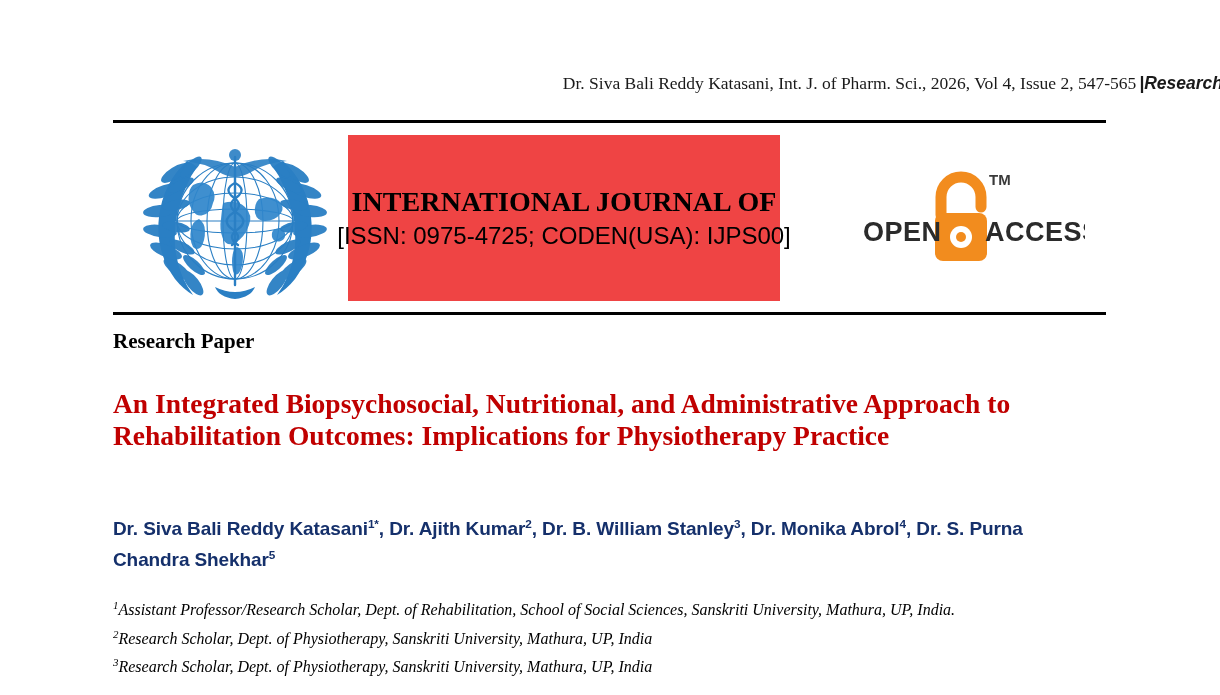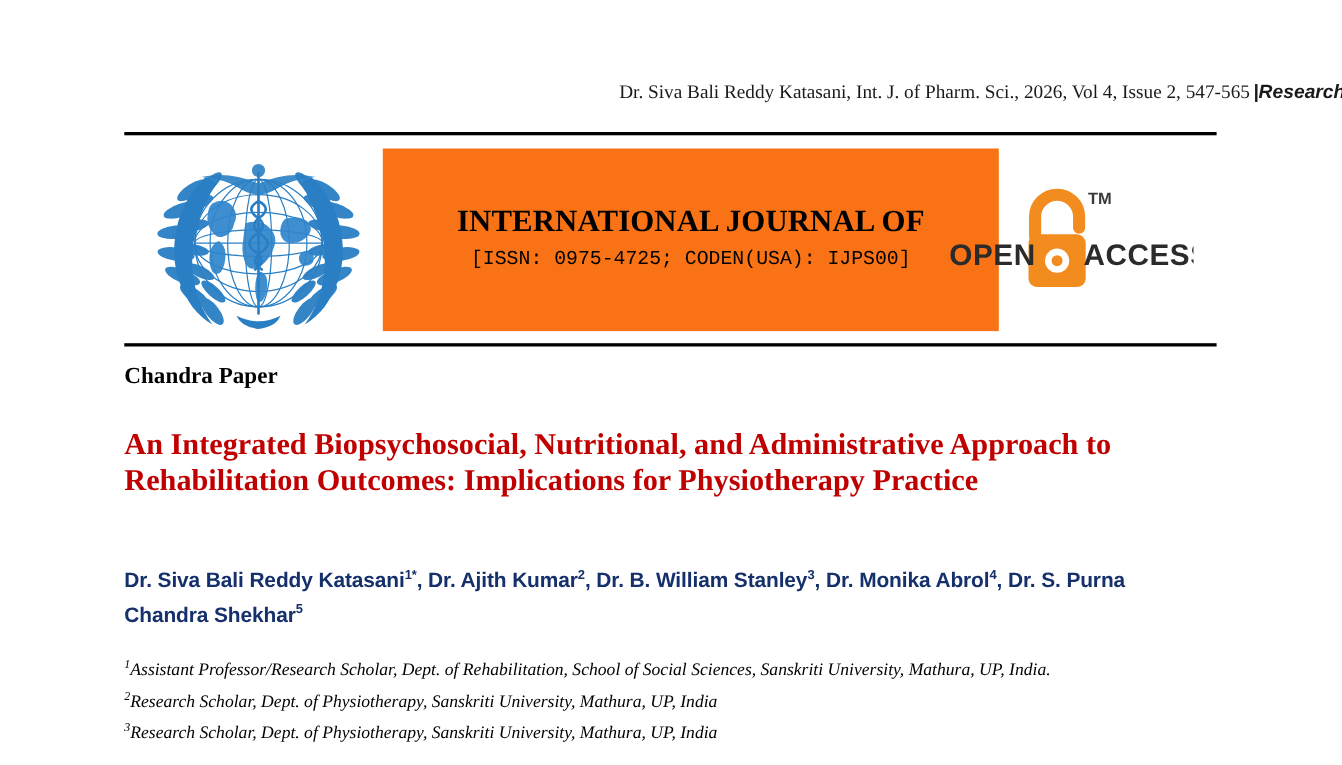--- a/index.html
+++ b/index.html
@@ -78,43 +78,43 @@
     top: 6px;
     width: 232px;
     height: 166px;
   }
   .who-logo svg { display: block; width: 232px; height: 166px; }
 
   .journal-box {
     position: absolute;
     left: 235px;
     top: 4px;
-    width: 560px;
+    width: 432px;
     height: 166px;
-    background: #f97316;
+    background: #ef4444;
     display: flex;
     flex-direction: column;
     align-items: center;
     justify-content: center;
     text-align: center;
     box-sizing: border-box;
     padding: 4px 8px 6px 8px;
   }
   .journal-title {
     font-family: "Liberation Serif", "DejaVu Serif", serif;
     font-weight: bold;
     font-size: 28px;
     line-height: 37px;
     letter-spacing: 0.1px;
     color: #000000;
     white-space: nowrap;
   }
   .journal-issn {
-    font-family: Liberation Mono, monospace;
-    font-size: 18px;
+    font-family: Liberation Sans, sans-serif;
+    font-size: 24px;
     line-height: 32px;
     color: #000000;
     white-space: nowrap;
   }
   .journal-home {
     font-family: "Liberation Serif", "DejaVu Serif", serif;
     font-size: 22px;
     line-height: 30px;
     color: #000000;
     white-space: nowrap;
@@ -298,21 +298,21 @@
         <rect x="74" y="50" width="52" height="48" rx="8" ry="8" fill="#f28c1e"></rect>
         <circle cx="100" cy="74" r="11" fill="#ffffff"></circle>
         <circle cx="100" cy="74" r="5" fill="#f28c1e"></circle>
         <text x="128" y="22" font-family="Liberation Sans, DejaVu Sans, sans-serif" font-size="15" font-weight="bold" fill="#3a3a3a">TM</text>
         <text x="2" y="78" font-family="Liberation Sans, DejaVu Sans, sans-serif" font-size="27" font-weight="bold" fill="#2b2b2b" letter-spacing="0.5">OPEN</text>
         <text x="124" y="78" font-family="Liberation Sans, DejaVu Sans, sans-serif" font-size="27" font-weight="bold" fill="#2b2b2b" letter-spacing="0.5">ACCESS</text>
       </svg>
     </div>
   </div>
 
-  <div class="paper-type">Chandra Paper</div>
+  <div class="paper-type">Research Paper</div>
 
   <h1 class="paper-title">An Integrated Biopsychosocial, Nutritional, and Administrative Approach to Rehabilitation Outcomes: Implications for Physiotherapy Practice</h1>
 
   <div class="authors"><span>Dr. Siva Bali Reddy Katasani</span><sup>1*</sup><span>, </span><span>Dr. Ajith Kumar</span><sup>2</sup><span>, </span><span>Dr. B. William Stanley</span><sup>3</sup><span>, </span><span>Dr. Monika Abrol</span><sup>4</sup><span>, </span><span>Dr. S. Purna Chandra Shekhar</span><sup>5</sup></div>
 
   <div class="affiliations">
       <span class="aff-line"><sup>1</sup><span>Assistant Professor/Research Scholar, Dept. of Rehabilitation, School of Social Sciences, Sanskriti University, Mathura, UP, India.</span></span>
       <span class="aff-line"><sup>2</sup><span>Research Scholar, Dept. of Physiotherapy, Sanskriti University, Mathura, UP, India</span></span>
       <span class="aff-line"><sup>3</sup><span>Research Scholar, Dept. of Physiotherapy, Sanskriti University, Mathura, UP, India</span></span>
     </div>

